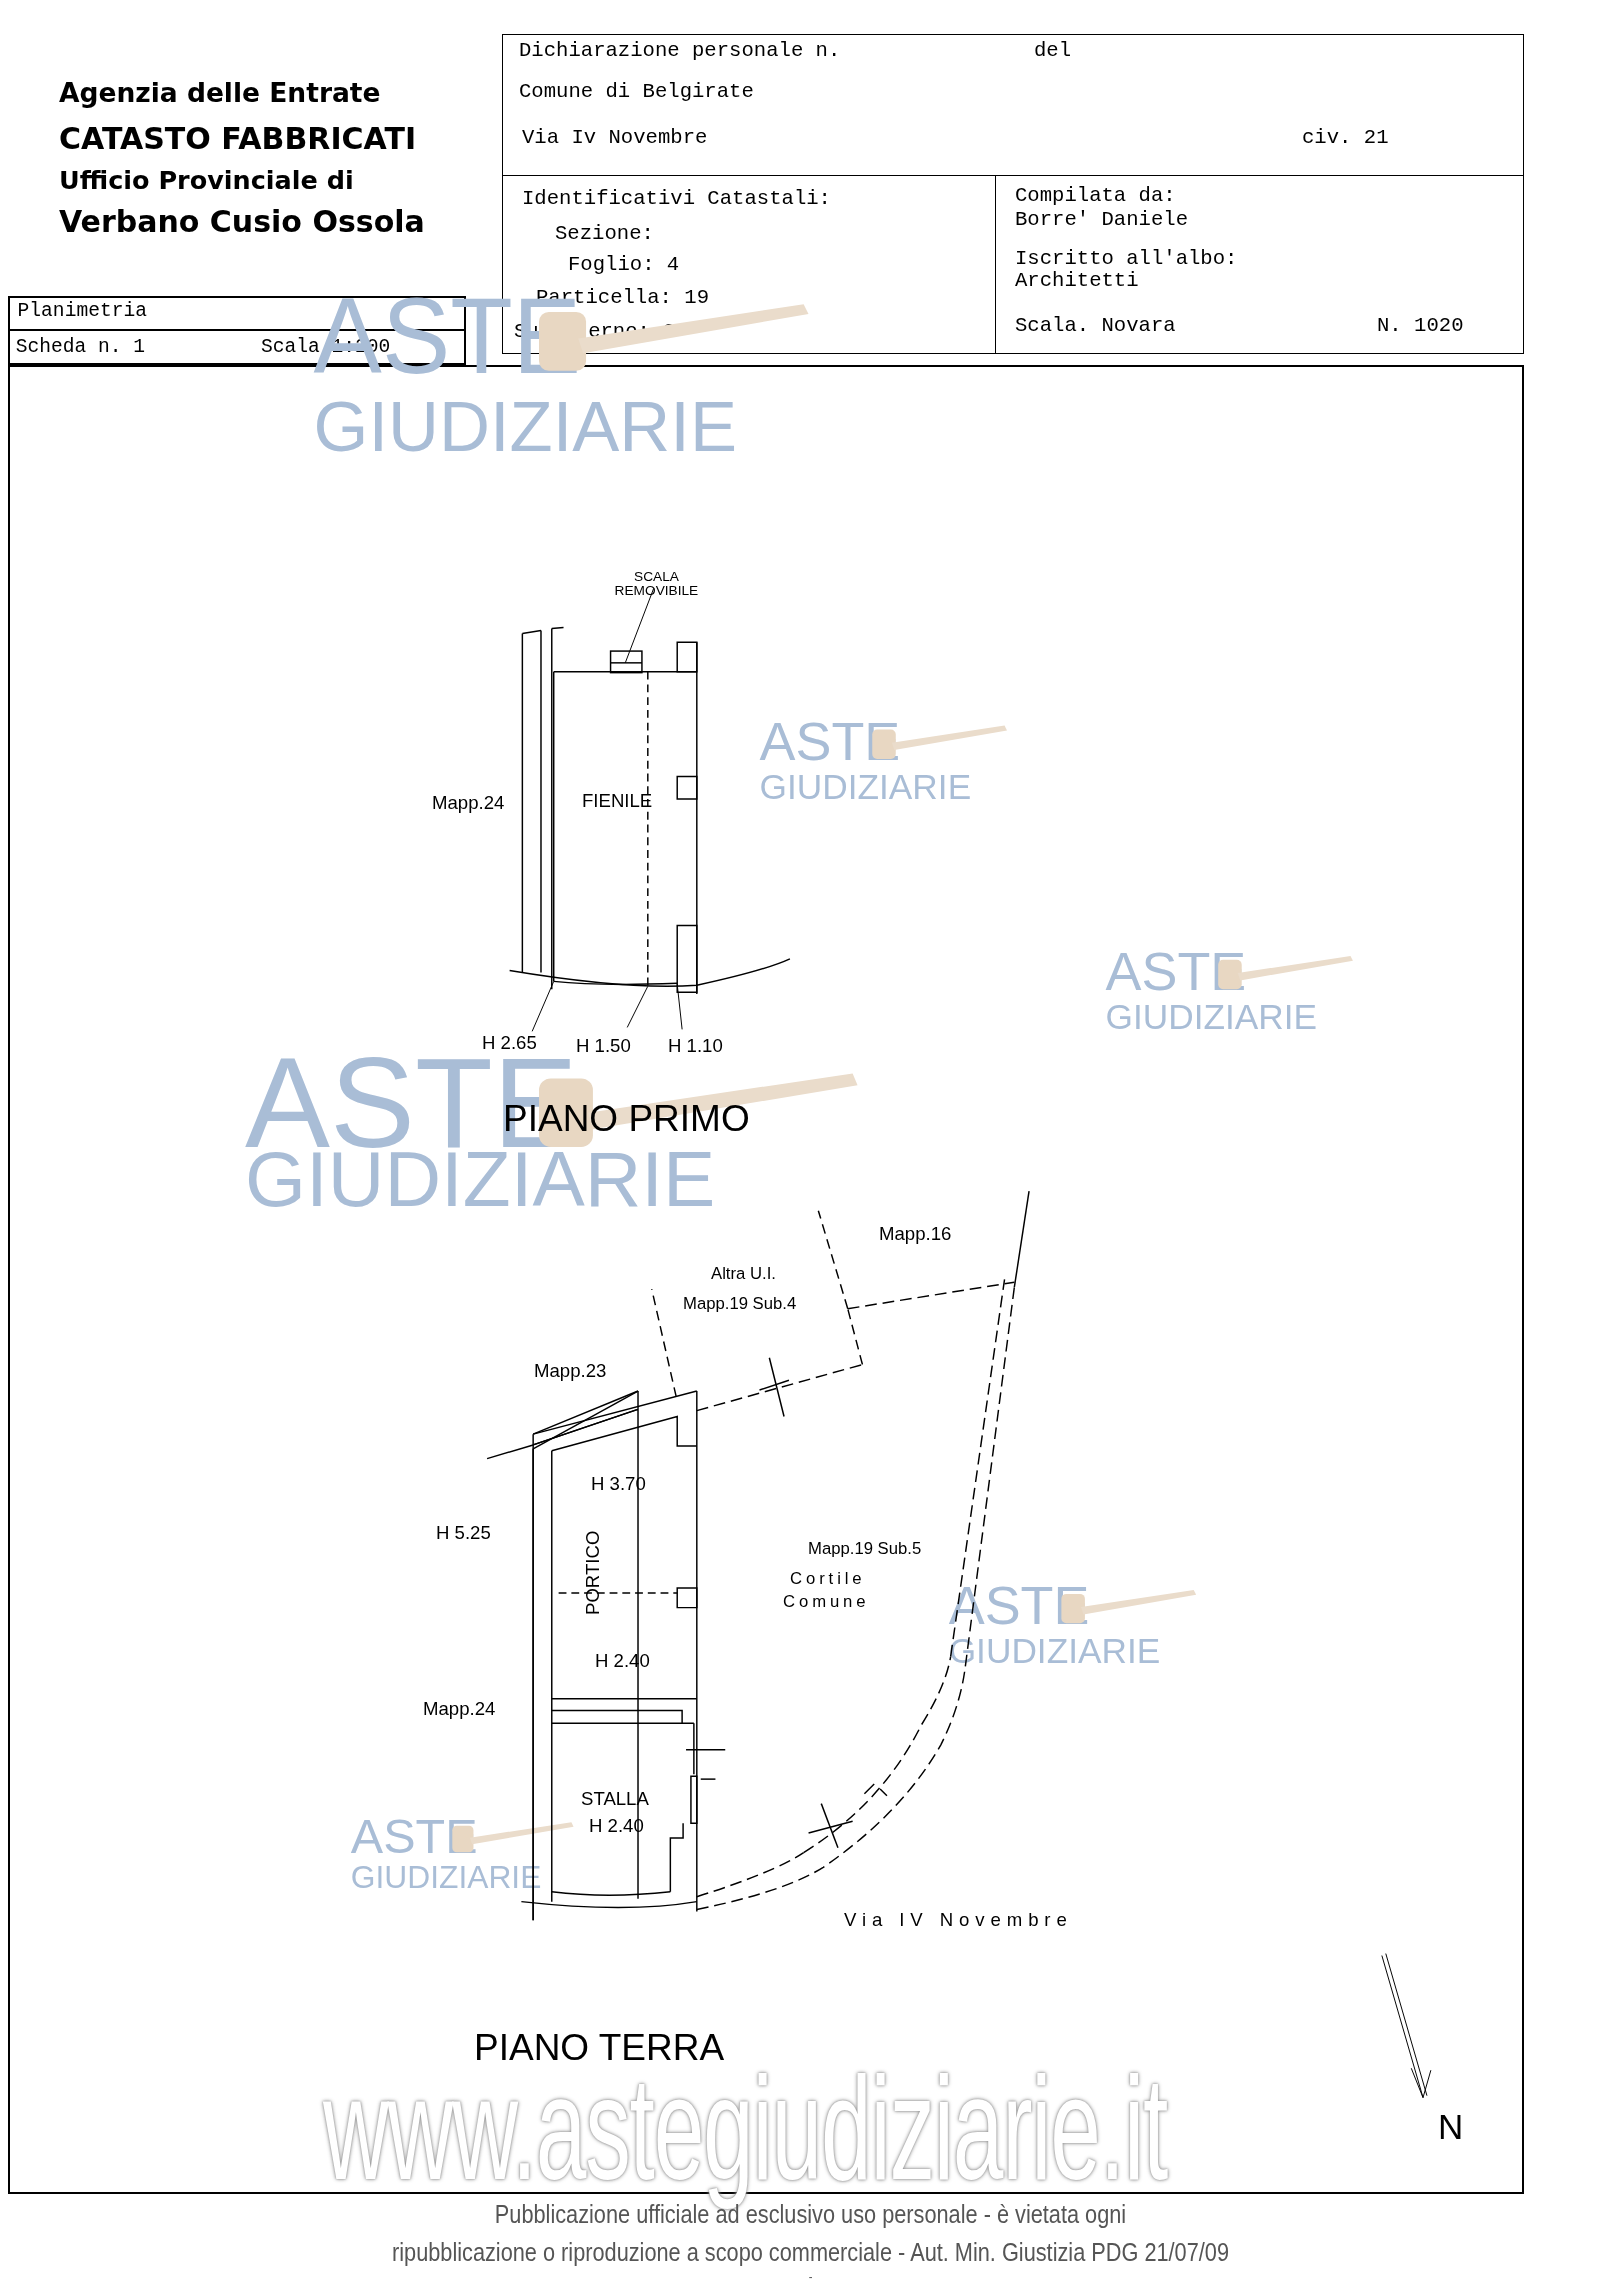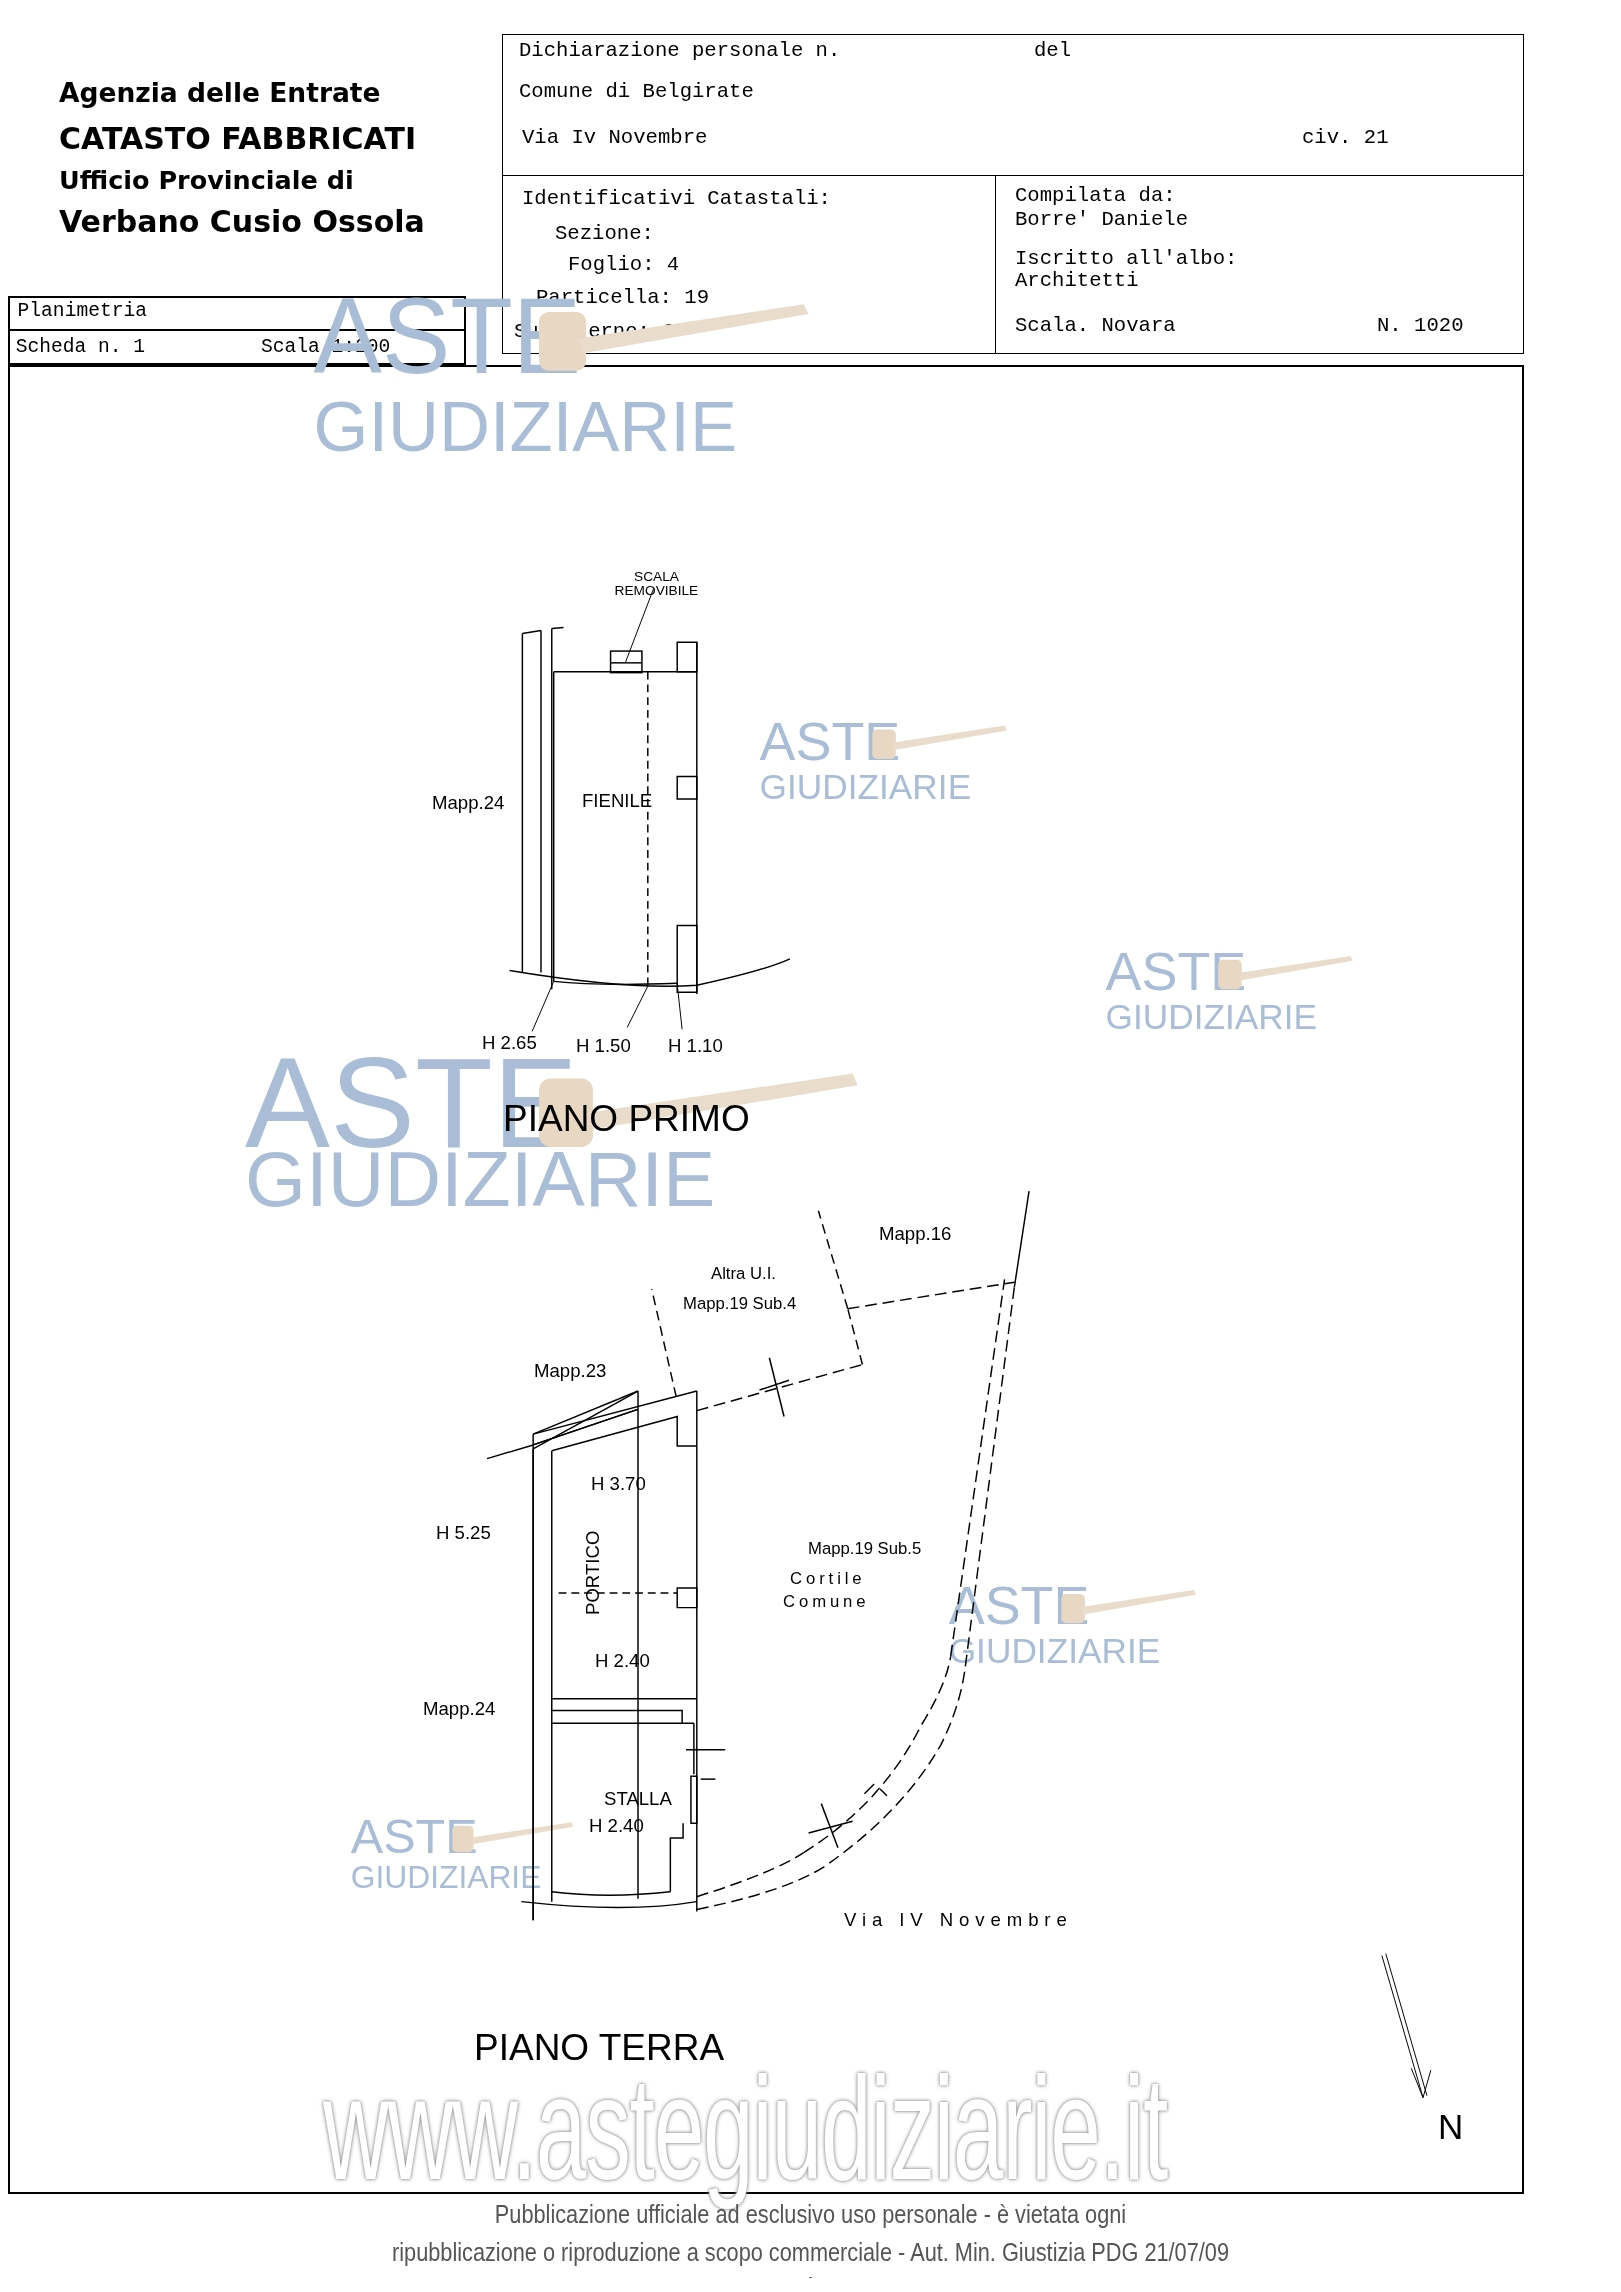--- a/index.html
+++ b/index.html
@@ -190,21 +190,21 @@
 <div class="abs" style="left:683px;top:1294px;font-size:16.7px;">Mapp.19 Sub.4</div>
 <div class="abs" style="left:534px;top:1360px;font-size:18.6px;">Mapp.23</div>
 <div class="abs" style="left:591px;top:1473px;font-size:18.6px;">H 3.70</div>
 <div class="abs" style="left:436px;top:1522px;font-size:18.6px;">H 5.25</div>
 <div class="abs" style="left:808px;top:1539px;font-size:16.7px;">Mapp.19 Sub.5</div>
 <div class="abs" style="left:790px;top:1569px;font-size:16.7px;letter-spacing:3.9px;">Cortile</div>
 <div class="abs" style="left:783px;top:1592px;font-size:16.7px;letter-spacing:3.9px;">Comune</div>
 <div class="abs" style="left:582px;top:1615px;font-size:18.6px;transform:rotate(-90deg);transform-origin:left top;">PORTICO</div>
 <div class="abs" style="left:595px;top:1650px;font-size:18.6px;">H 2.40</div>
 <div class="abs" style="left:423px;top:1698px;font-size:18.6px;">Mapp.24</div>
-<div class="abs" style="left:581px;top:1788px;font-size:18.6px;margin-left:23px;">STALLA</div>
+<div class="abs" style="left:581px;top:1788px;font-size:18.6px;">STALLA</div>
 <div class="abs" style="left:589px;top:1815px;font-size:18.6px;">H 2.40</div>
 <div class="abs" style="left:844px;top:1909px;font-size:18.6px;letter-spacing:5.9px;">Via IV Novembre</div>
 <div class="abs" style="left:474px;top:2027px;font-size:37px;">PIANO TERRA</div>
 
 <div class="wm-big">www.astegiudiziarie.it</div>
 
 <div class="abs" style="left:1438px;top:2107px;font-size:35px;">N</div>
 <div class="abs" style="left:1382px;top:1953px;width:49px;height:147px;"></div>
 
 <div class="footer" style="top:2199px;">Pubblicazione ufficiale ad esclusivo uso personale - è vietata ogni</div>

